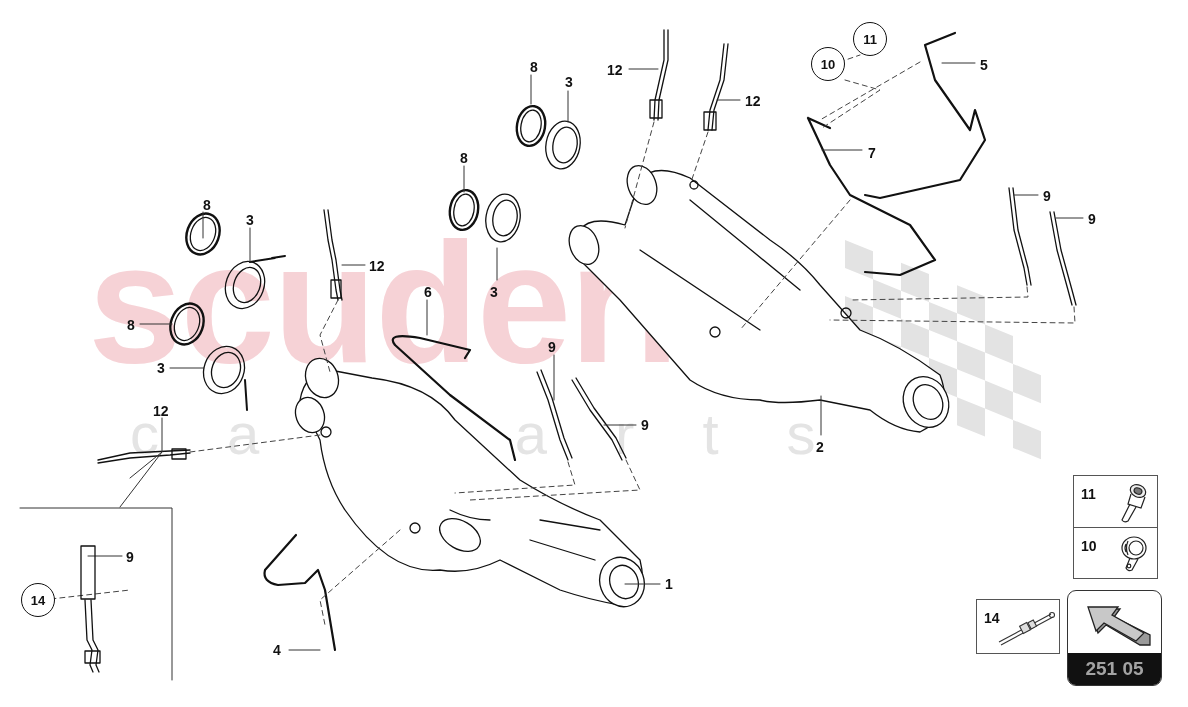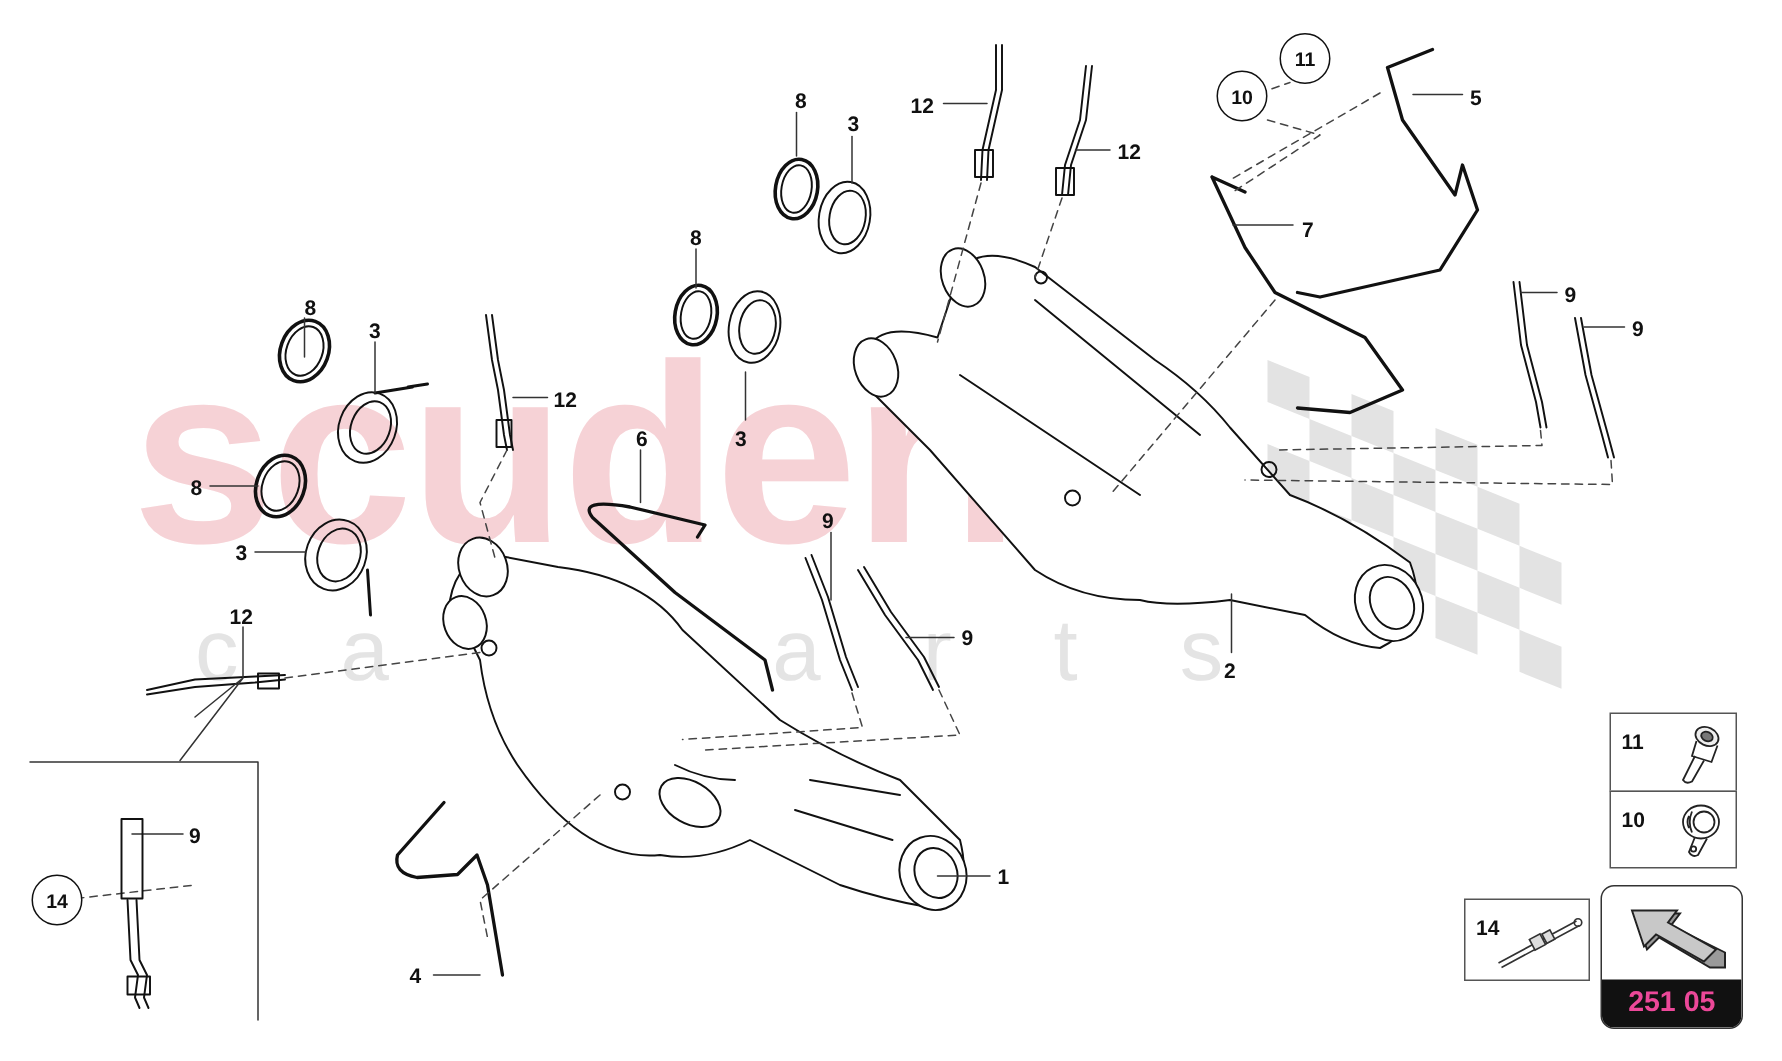--- a/index.html
+++ b/index.html
@@ -14,21 +14,21 @@
   .lbl { position:absolute; font-family:"Liberation Sans", sans-serif; font-weight:bold;
          font-size:14px; color:#111; line-height:14px; white-space:nowrap; }
   .circ { position:absolute; width:34px; height:34px; border:1.6px solid #111; border-radius:50%;
           box-sizing:border-box; display:flex; align-items:center; justify-content:center;
           font-weight:bold; font-size:13px; color:#111; background:#fff; }
   .box { position:absolute; border:1.2px solid #555; background:#fff; box-sizing:border-box; }
   .box .num { position:absolute; left:7px; top:10px; font-weight:bold; font-size:14px; color:#111; }
   .nav-card { position:absolute; left:1067px; top:590px; width:95px; height:96px;
               border:1.6px solid #333; border-radius:9px; background:#fff; overflow:hidden; box-sizing:border-box; }
   .nav-card .code { position:absolute; left:0; right:0; bottom:0; height:32px; background:#111;
-                    color:#ec4899; font-weight:bold; font-size:19px; text-align:center; line-height:32px; }
+                    color:#a3a3a3; font-weight:bold; font-size:19px; text-align:center; line-height:32px; }
 </style>
 </head>
 <body>
 
 <div id="canvas">
 
   <div class="wm-main">scuderia</div>
   <div class="wm-sub">carparts</div>
 
   <svg style="position:absolute;left:0;top:0" width="1188" height="707">

